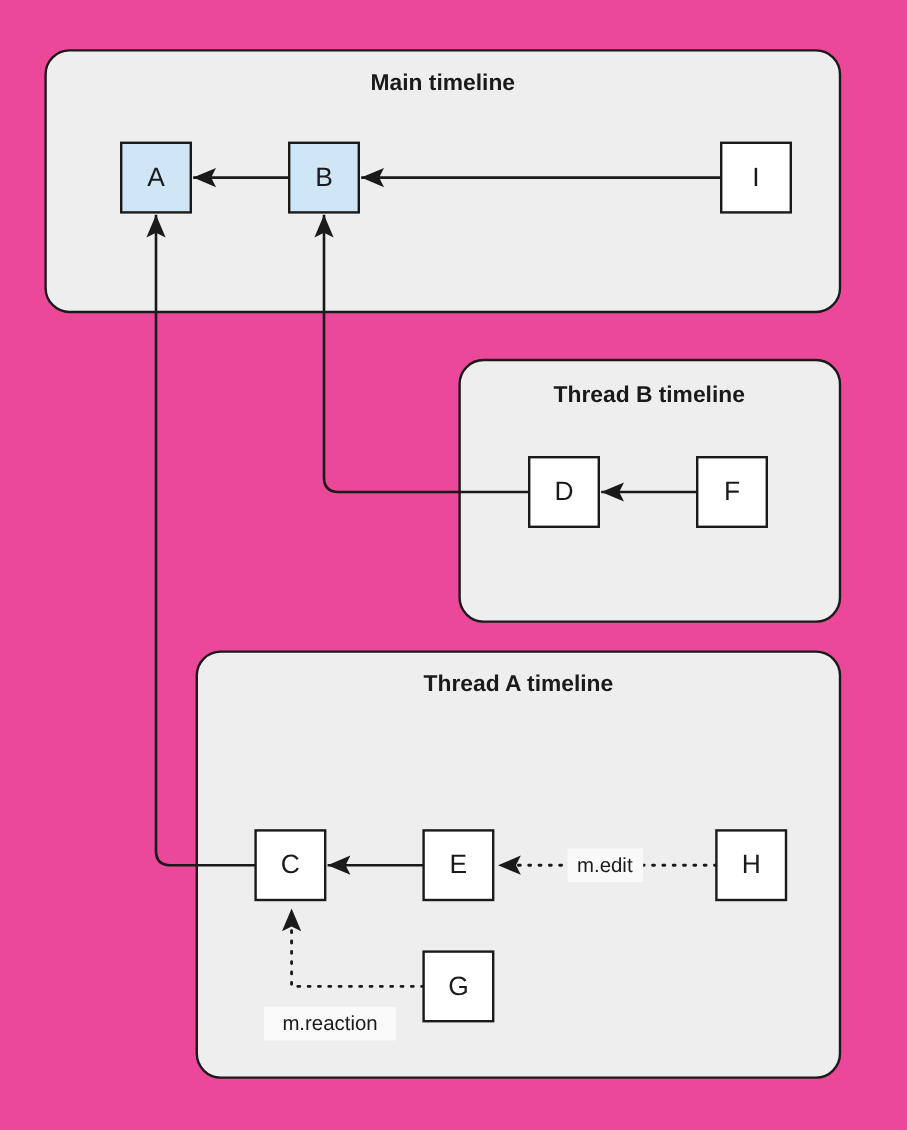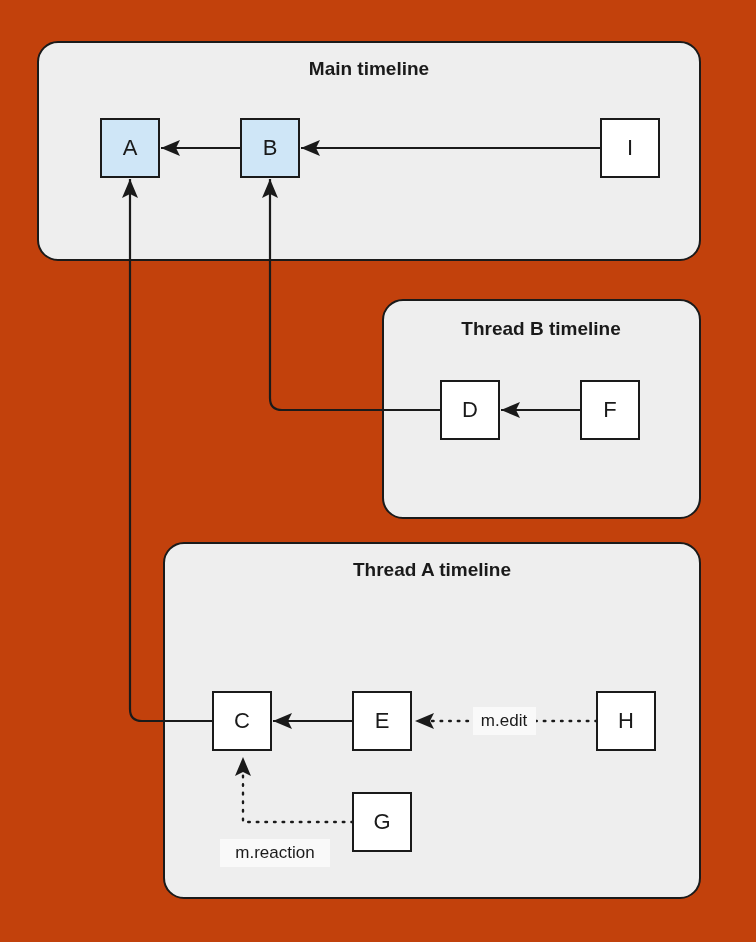--- a/index.html
+++ b/index.html
@@ -7,21 +7,21 @@
     padding: 0;
     background: #ffffff;
   }
   body {
     font-family: "Liberation Sans", sans-serif;
   }
   #diagram-root {
     position: relative;
     width: 756px;
     height: 942px;
-    background: #c2410c;
+    background: #ec4899;
     overflow: hidden;
   }
   svg#diagram {
     display: block;
     width: 756px;
     height: 942px;
   }
   .group-box {
     fill: #eeeeee;
     stroke: #1a1a1a;

